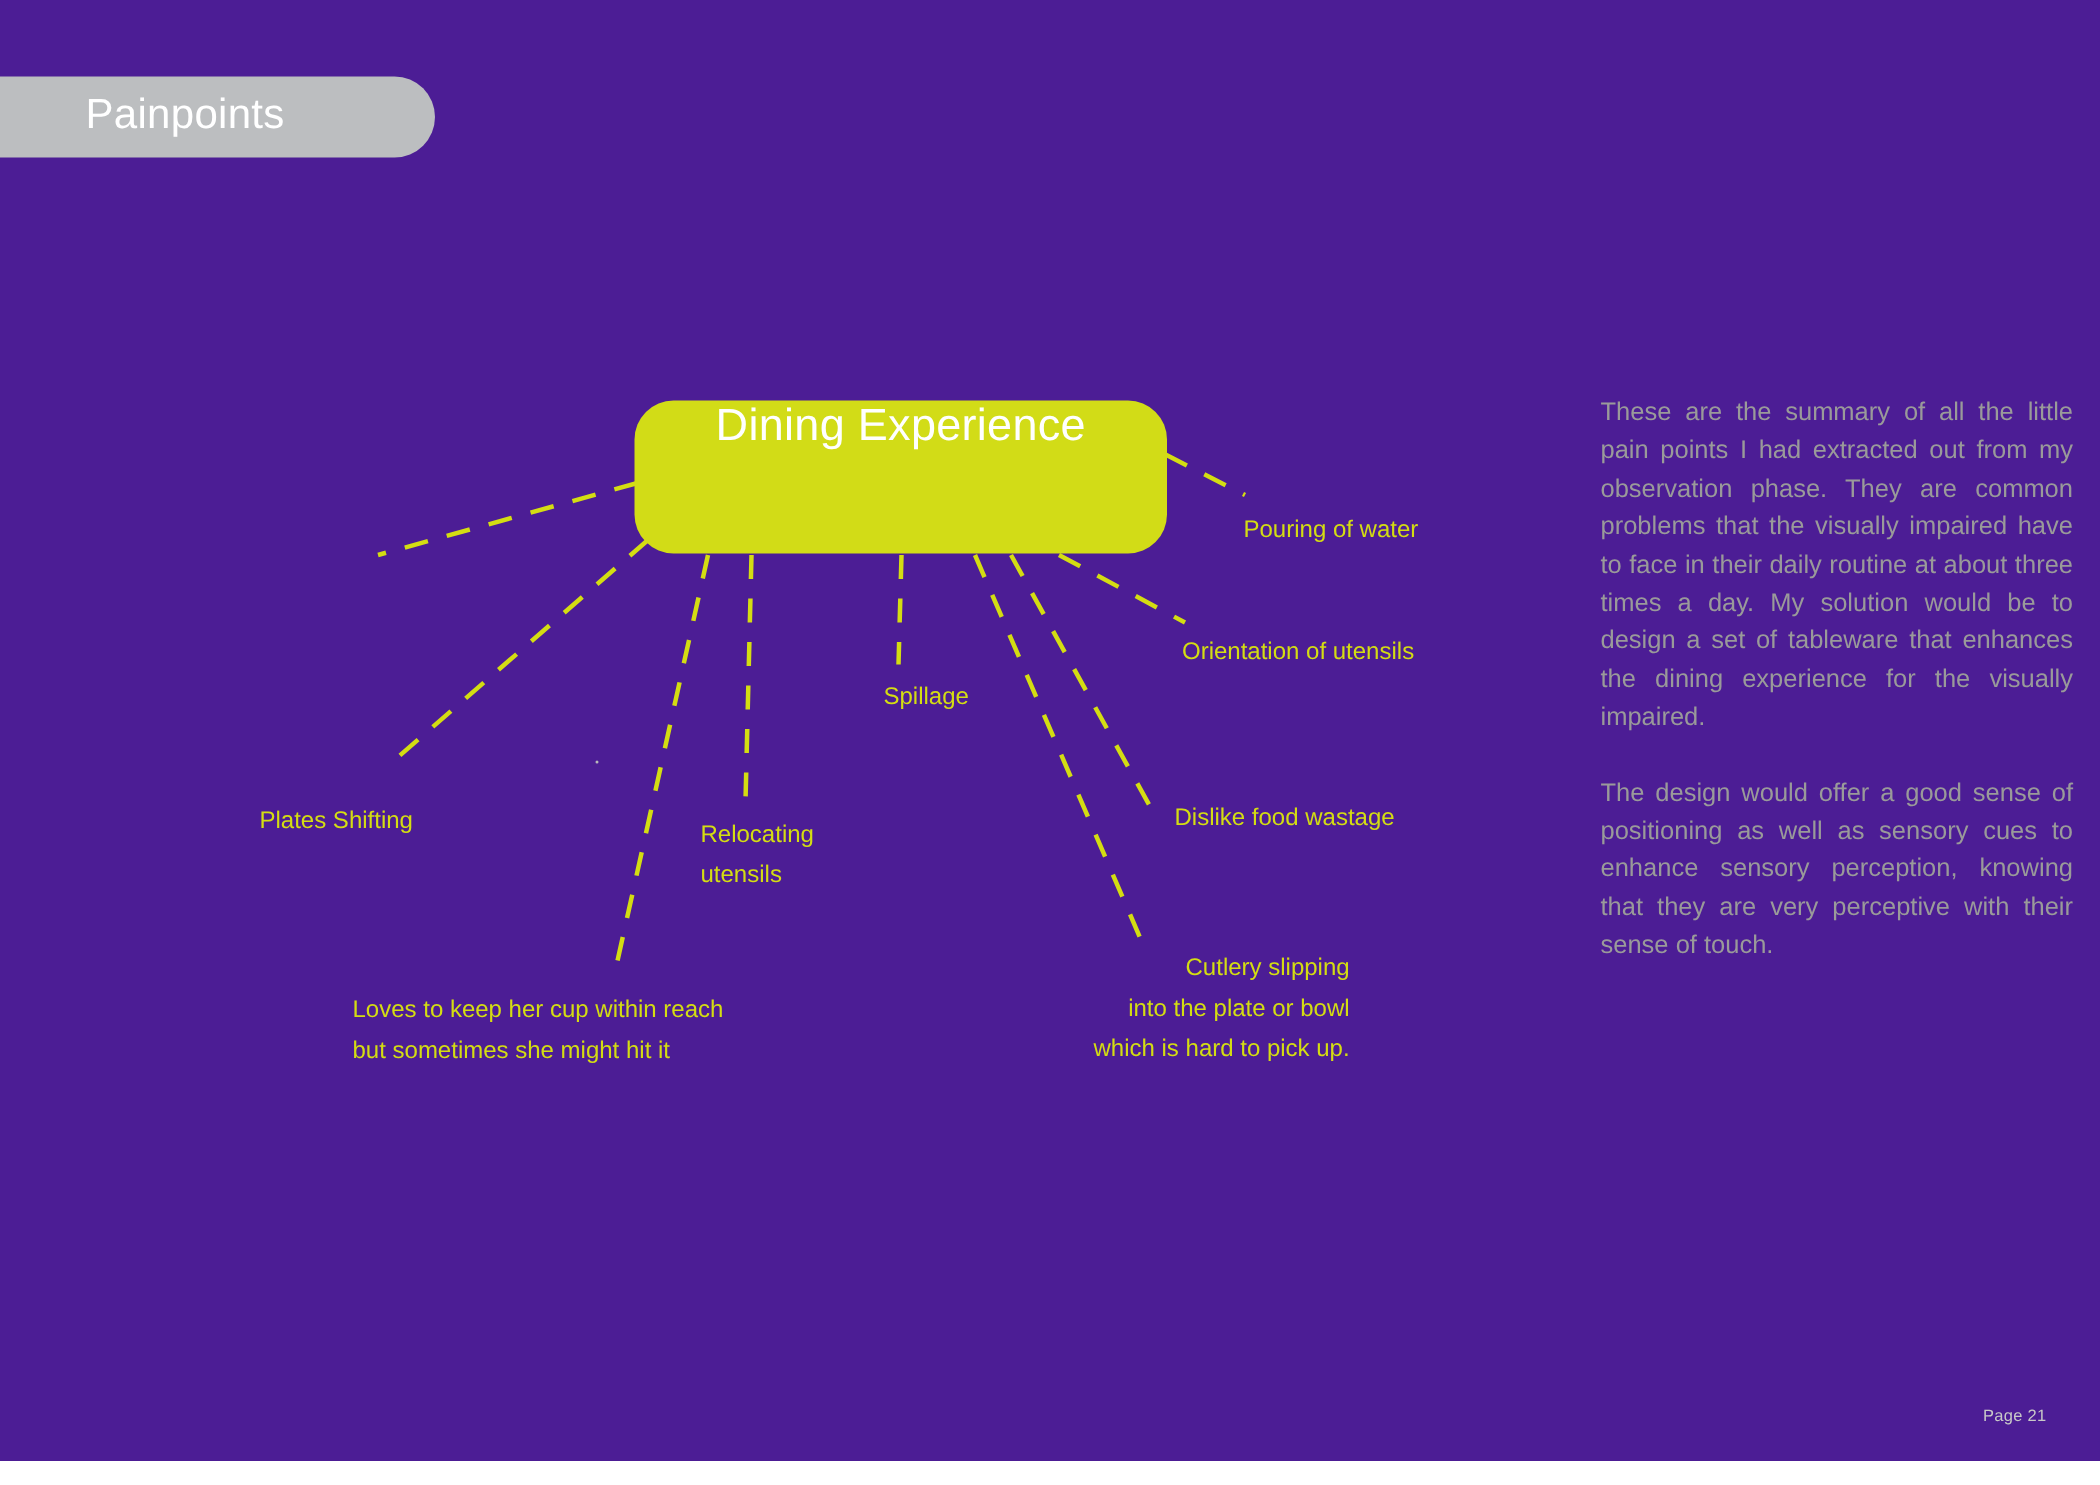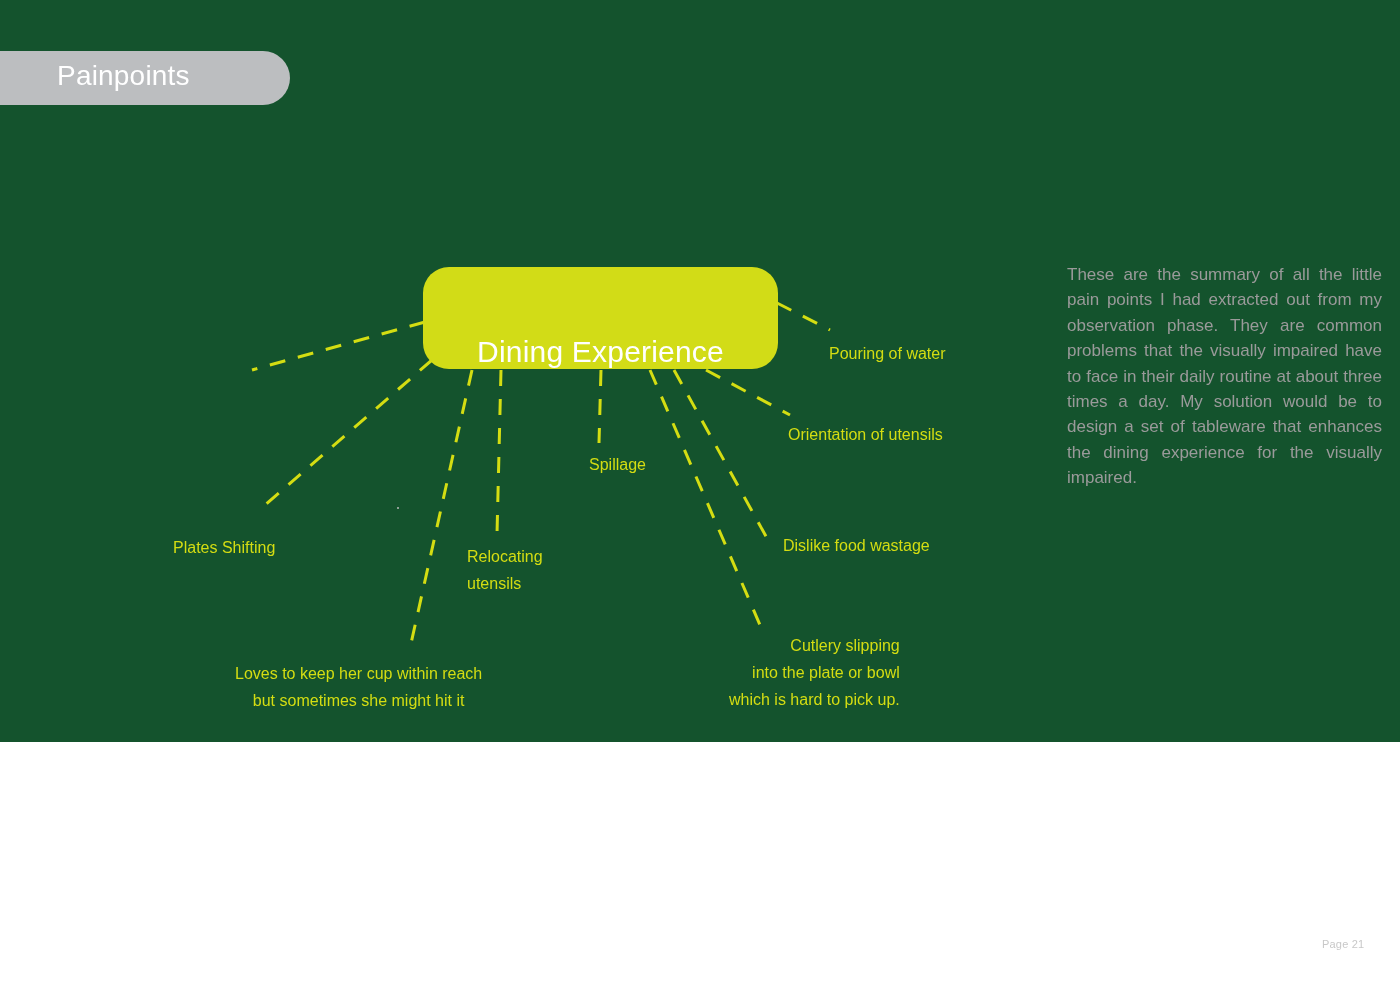--- a/index.html
+++ b/index.html
@@ -8,22 +8,22 @@
     width: 1400px;
     height: 990px;
     background: #ffffff;
     font-family: "Liberation Sans", sans-serif;
     overflow: hidden;
   }
 
   #slide {
     position: relative;
     width: 1400px;
-    height: 742px;
-    background: #14532d;
+    height: 974px;
+    background: #4c1d95;
   }
 
   
   .header-pill {
     position: absolute;
     left: 0;
     top: 51px;
     width: 290px;
     height: 54px;
     background: #bcbec0;
@@ -59,21 +59,21 @@
 
   .center-node {
     position: absolute;
     left: 423px;
     top: 267px;
     width: 355px;
     height: 102px;
     background: #d2dc17;
     border-radius: 26px;
     display: flex;
-    align-items: flex-end;
+    align-items: flex-start;
     justify-content: center;
   }
   .center-node-label {
     font-size: 30px;
     color: #ffffff;
     font-weight: 400;
     letter-spacing: 0.2px;
     white-space: nowrap;
   }
 
@@ -158,38 +158,39 @@
 
     <div class="center-node">
       <span class="center-node-label">Dining Experience</span>
     </div>
 
     <div class="dot-artifact"></div>
 
 
     <div class="leaf" style="left:173px; top:534px;">Plates Shifting</div>
 
-    <div class="leaf" style="left:235px; top:660px;text-align:center;">Loves to keep her cup within reach
+    <div class="leaf" style="left:235px; top:660px;">Loves to keep her cup within reach
 but sometimes she might hit it</div>
 
     <div class="leaf" style="left:467px; top:543px;">Relocating
 utensils</div>
 
     <div class="leaf" style="left:557px; top:451px;margin-left:32px;">Spillage</div>
 
     <div class="leaf" style="left:829px; top:340px;">Pouring of water</div>
 
     <div class="leaf" style="left:788px; top:421px;">Orientation of utensils</div>
 
     <div class="leaf" style="left:783px; top:532px;">Dislike food wastage</div>
 
     <div class="leaf" style="left:729px; top:632px;text-align:right;">Cutlery slipping
 into the plate or bowl
 which is hard to pick up.</div>
   </div>
 
   <div class="side-col">
     <p class="side-para">These are the summary of all the little pain points I had extracted out from my observation phase. They are common problems that the visually impaired have to face in their daily routine at about three times a day.  My solution would be to design a set of tableware that enhances the dining experience for the visually impaired.</p>
+    <p class="side-para">The design would offer a good sense of positioning as well as sensory cues to enhance sensory perception, knowing that they are very perceptive with their sense of touch.</p>
   </div>
 
   <div class="page-number">Page 21</div>
 
 </div>
 
 </body></html>

